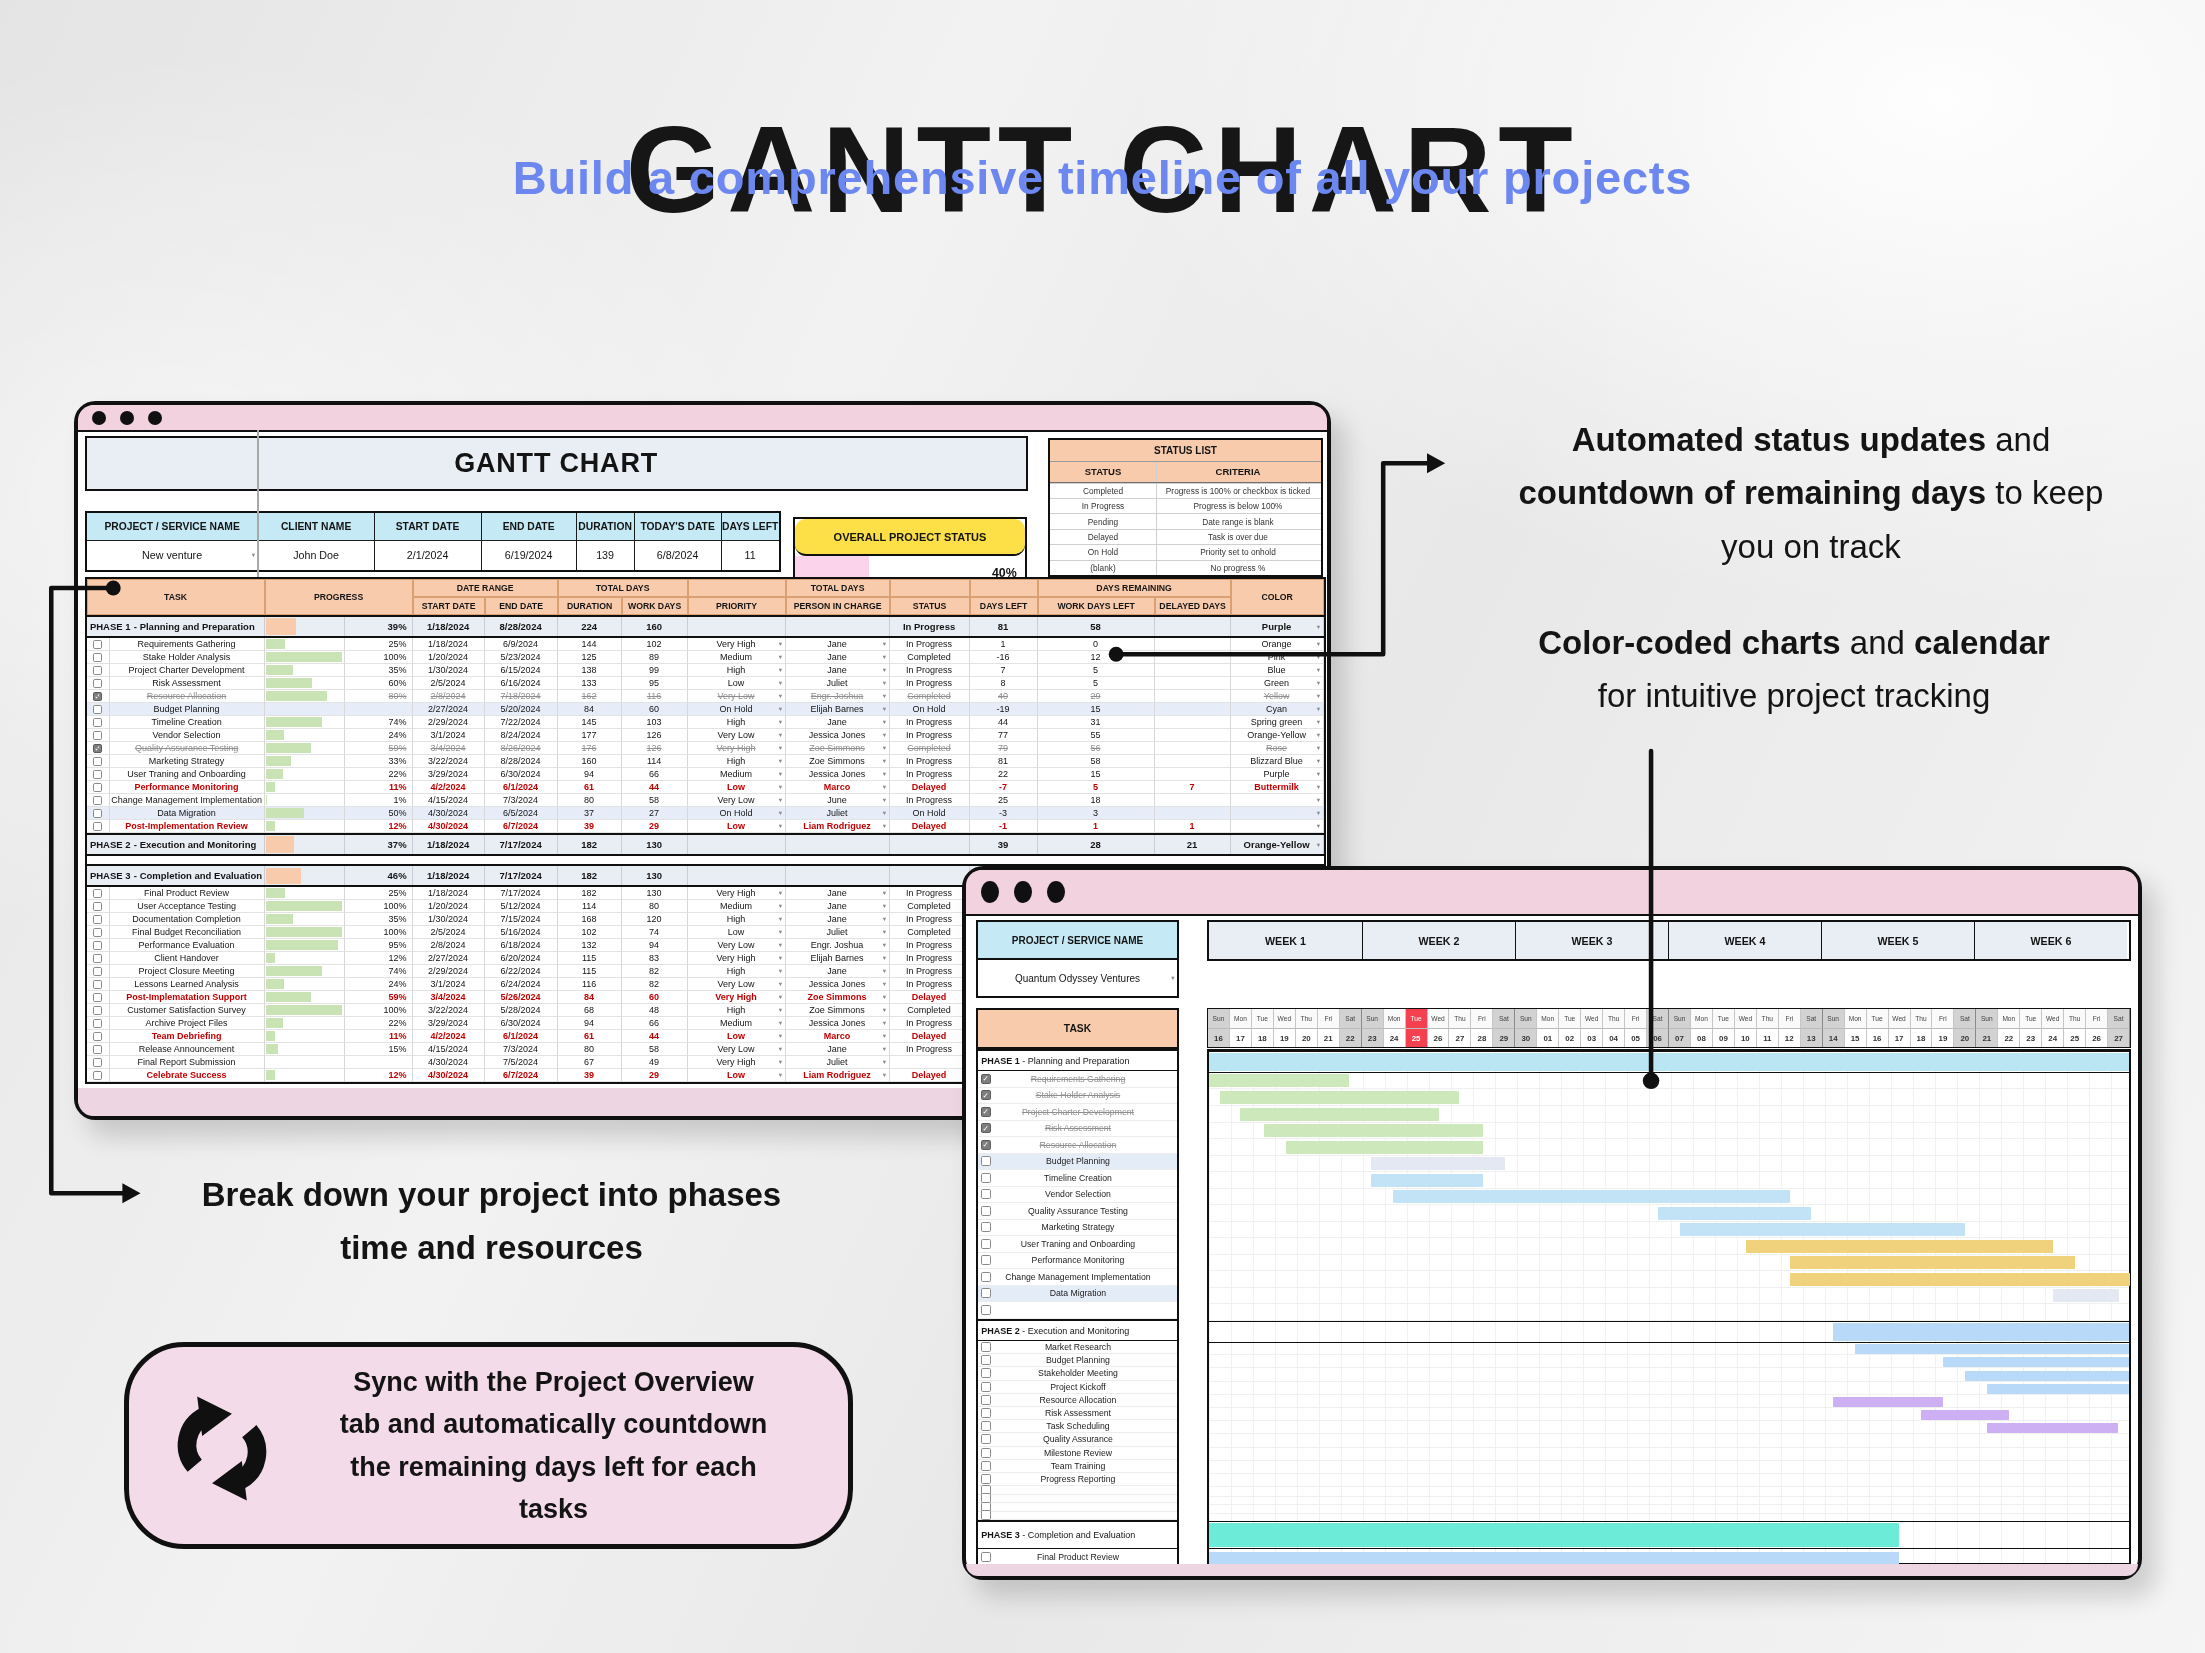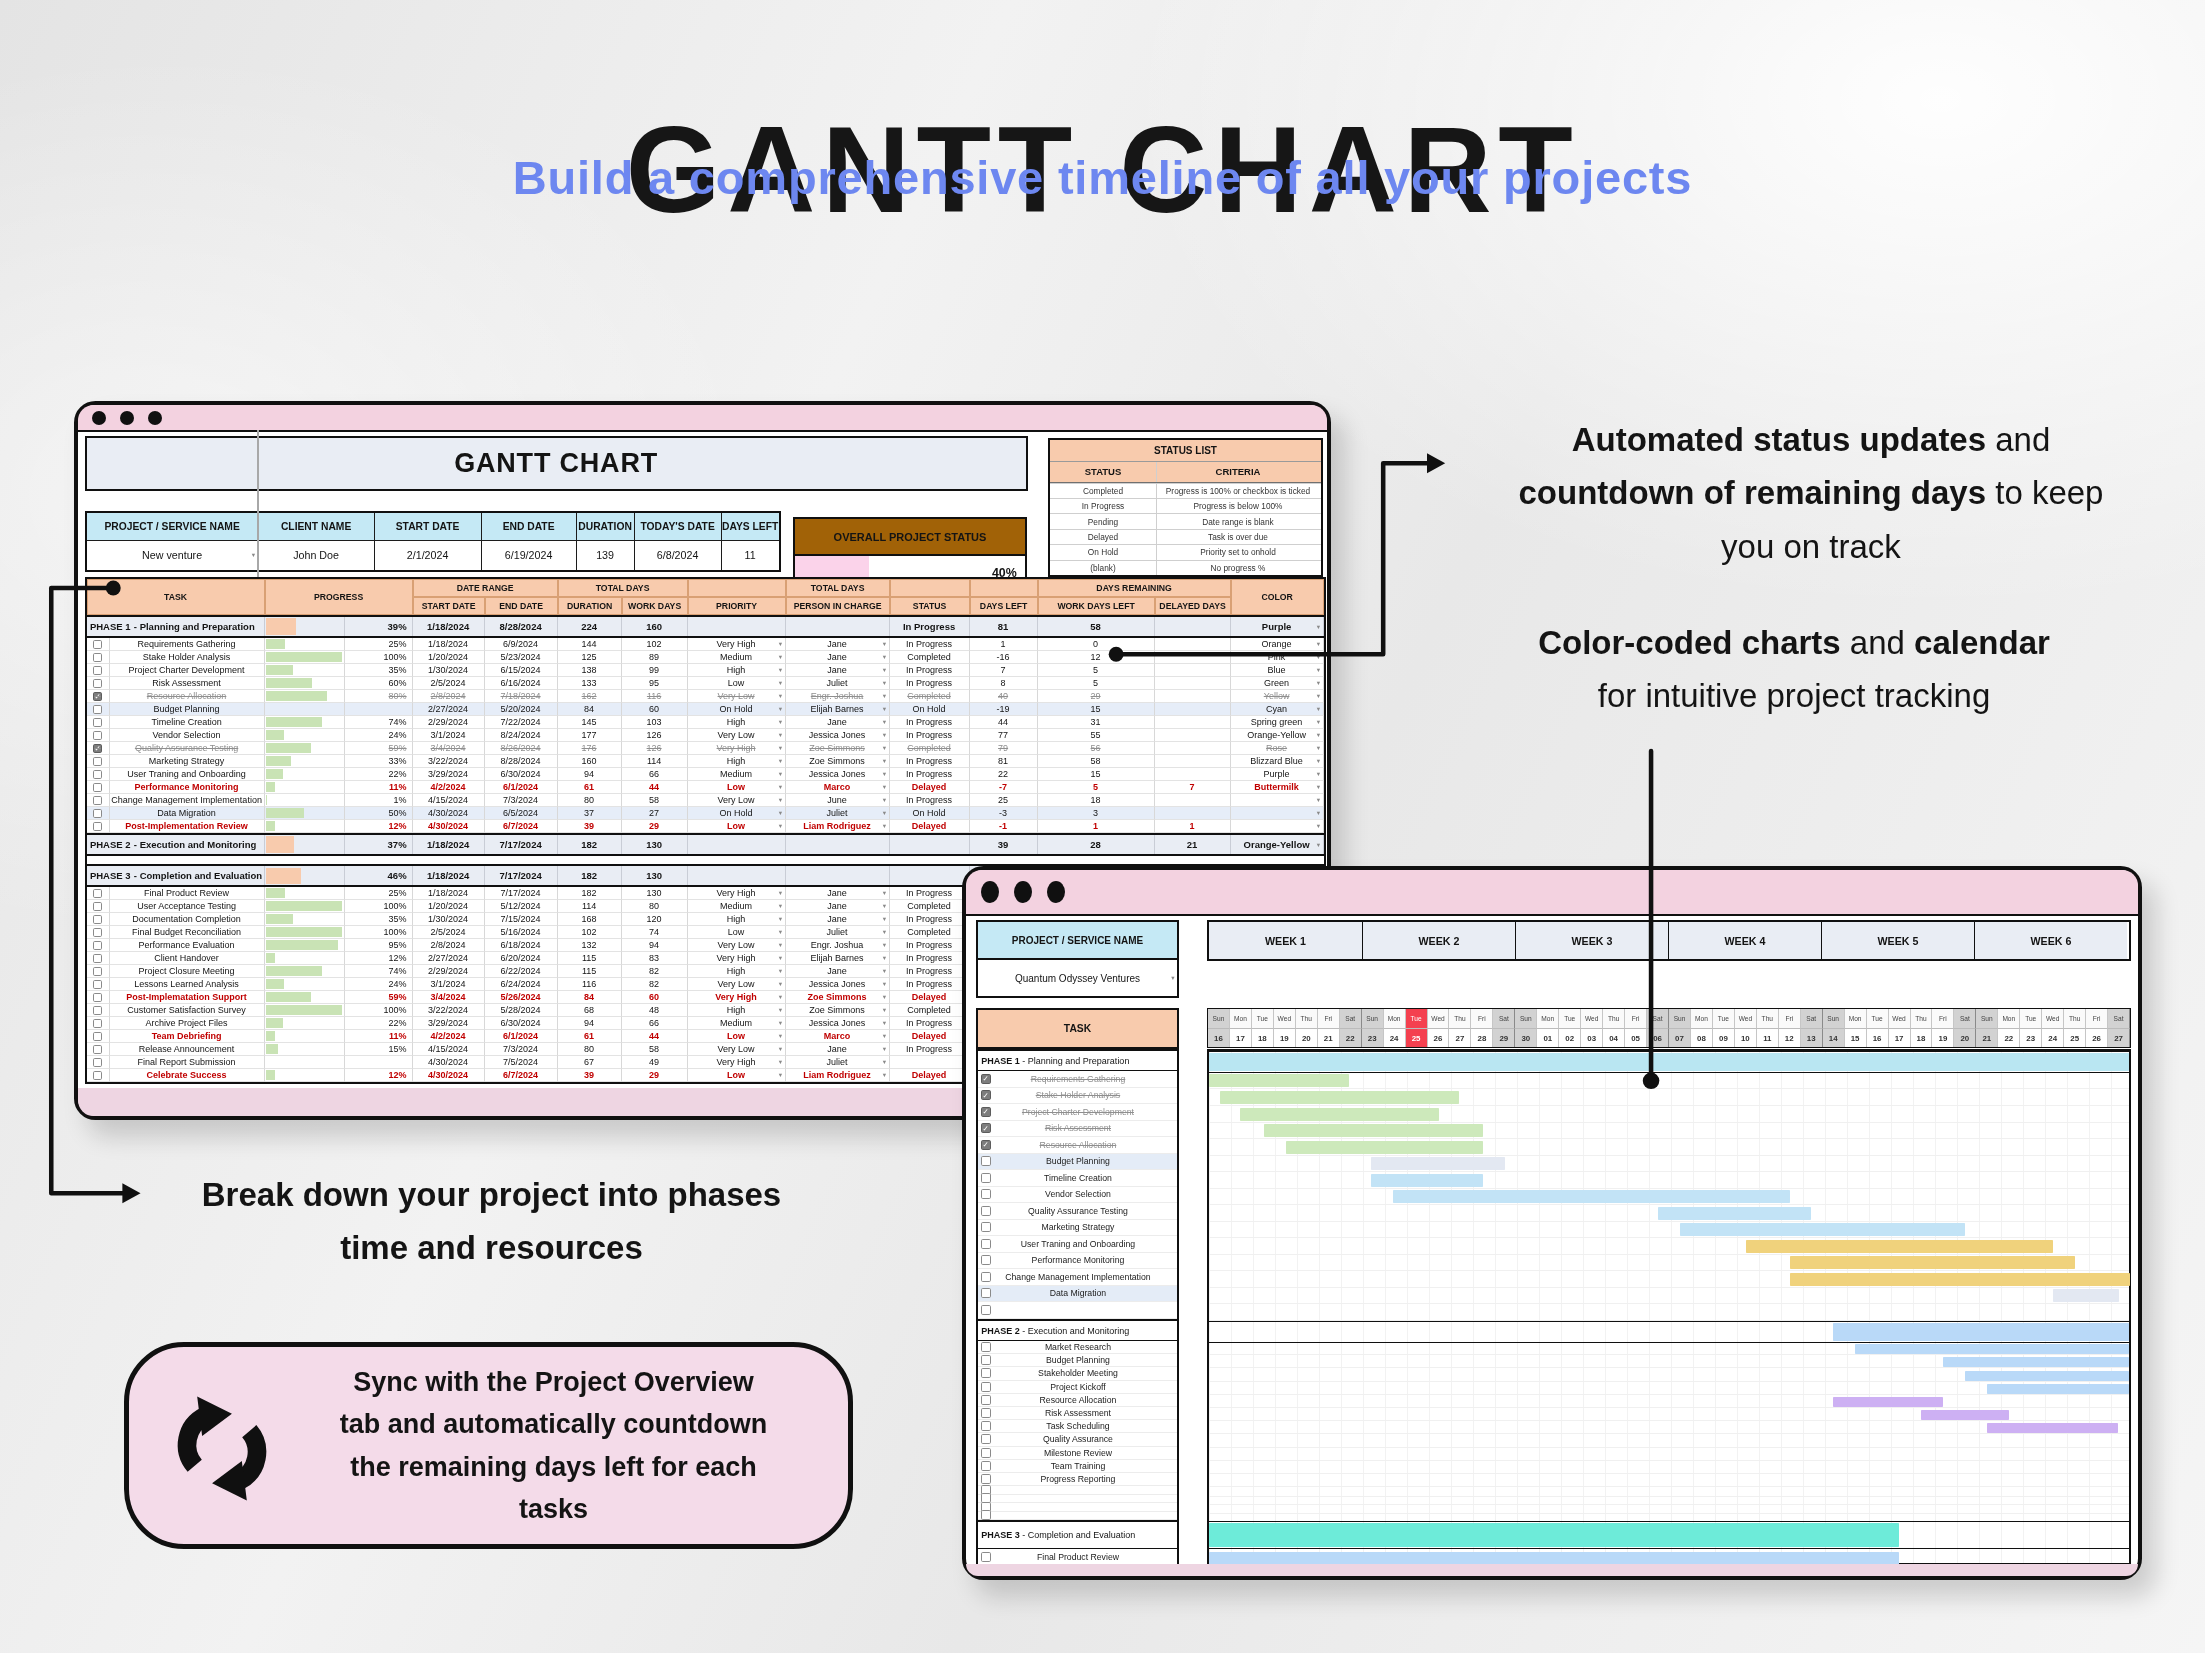--- a/index.html
+++ b/index.html
@@ -36,22 +36,22 @@
   #sheet-title{left:6.6px;top:31px;width:943px;height:55px;background:#e9edf4;border:2.5px solid #101010;
     display:flex;align-items:center;justify-content:center;font-size:27px;font-weight:600;letter-spacing:0.8px;box-sizing:border-box;}
   #vline{left:179px;top:25px;width:1.7px;height:147px;background:#a8a8a8;z-index:3;}
   #info-table{left:6.6px;top:106px;border:2.5px solid #101010;box-sizing:border-box;}
   .irow{display:flex;}
   .ic{box-sizing:border-box;border-left:1.7px solid #1c1c1c;display:flex;align-items:center;justify-content:center;position:relative;}
   .ic:first-child{border-left:none;}
   .ic.h{height:26.5px;background:#c5e9f5;font-weight:bold;font-size:10.3px;}
   .ic.v{height:30px;background:#fff;font-size:10.7px;border-top:1.7px solid #1c1c1c;}
   #overall-box{left:715px;top:112px;width:234px;border:2.5px solid #101010;box-sizing:border-box;}
-  #overall-head{height:35px;background:#a16207;display:flex;align-items:center;justify-content:center;
-    font-weight:bold;font-size:11px;border-bottom:2.5px solid #101010;}
+  #overall-head{height:35px;background:#fde047;display:flex;align-items:center;justify-content:center;
+    font-weight:bold;font-size:11px;border-bottom:2.5px solid #101010;border-radius:11px;}
   #overall-bar{height:33px;background:#fff;position:relative;}
   #overall-fill{position:absolute;left:0;top:0;bottom:0;width:32%;background:#fbd3ea;}
   #overall-pct{position:absolute;right:8.3px;top:0;bottom:0;display:flex;align-items:center;font-weight:bold;font-size:12.4px;}
   #status-list{left:970px;top:33px;width:275px;border:2.5px solid #101010;box-sizing:border-box;background:#fff;}
   #status-title{height:20.7px;background:#f8cbad;display:flex;align-items:center;justify-content:center;font-weight:bold;font-size:10px;}
   #status-heads{display:flex;background:#f8cbad;border-top:0.8px solid #9a9a9a;border-bottom:0.8px solid #707070;}
   #status-heads div{height:20px;display:flex;align-items:center;justify-content:center;font-weight:bold;font-size:9.5px;}
   .srow{display:flex;border-top:0.8px solid #cfcfcf;}
   .srow div{height:14.4px;display:flex;align-items:center;justify-content:center;font-size:8.3px;color:#333;}
   .sc1{width:107px;border-right:0.8px solid #cfcfcf;box-sizing:border-box;}

